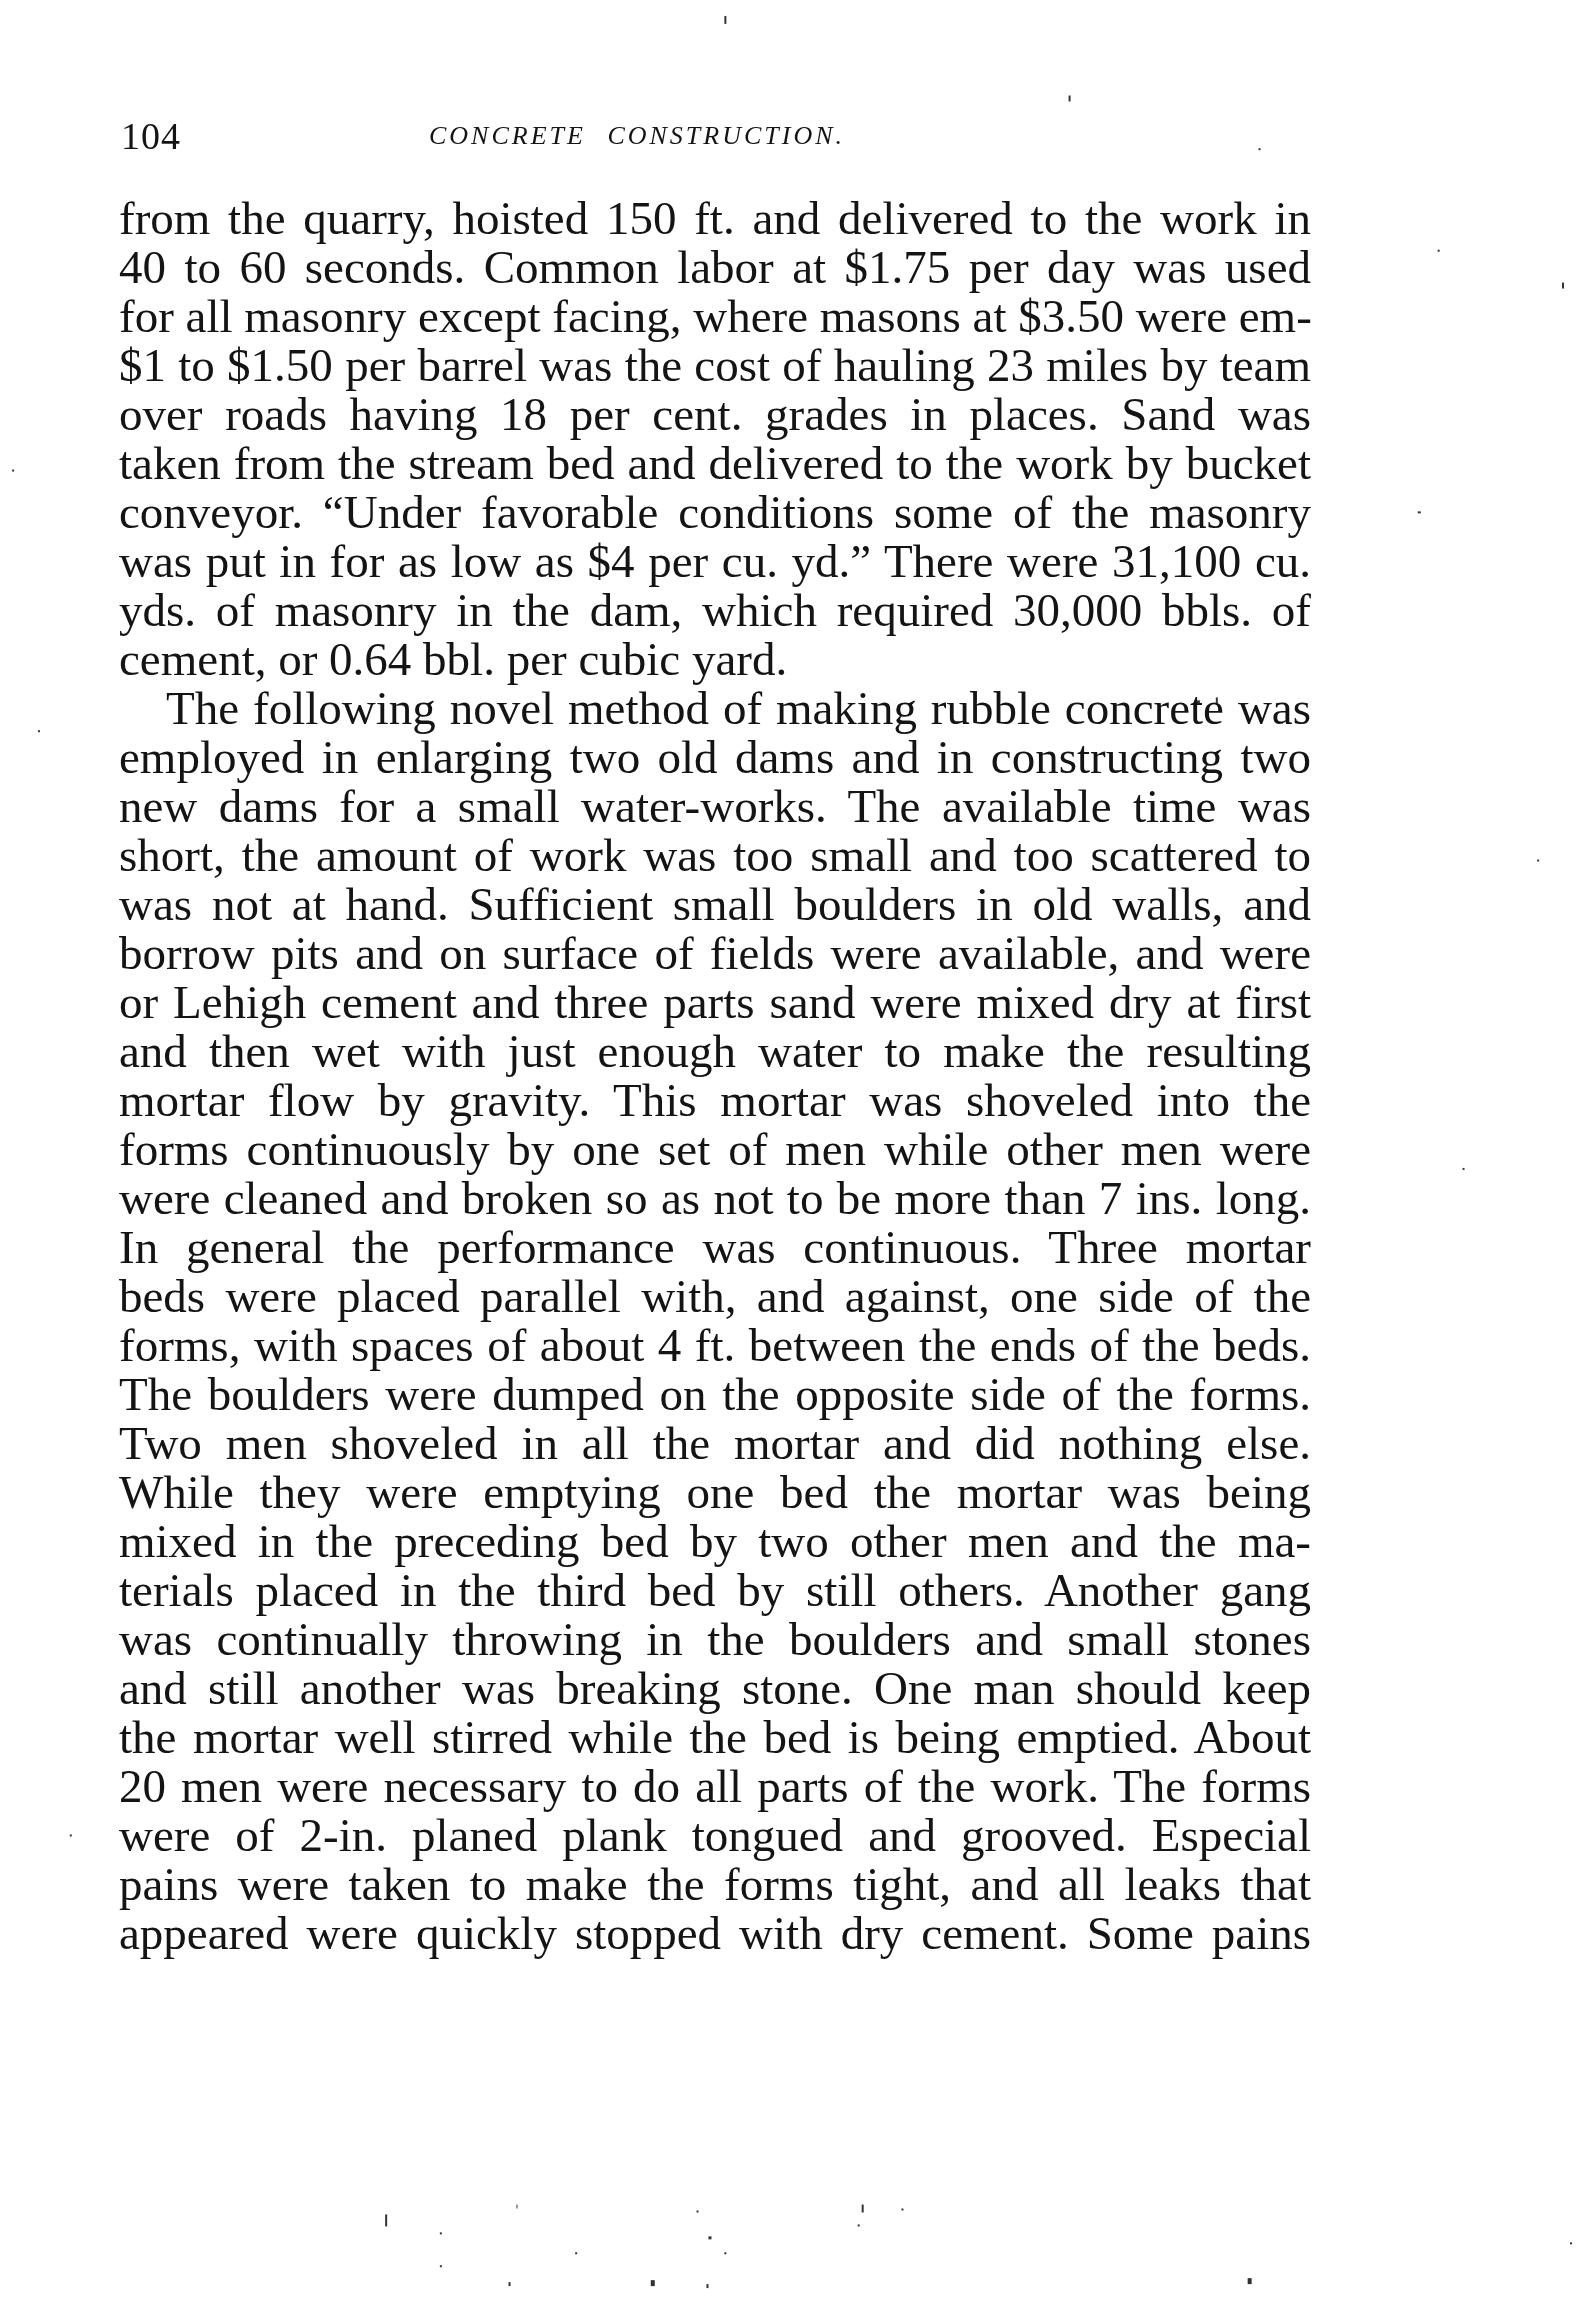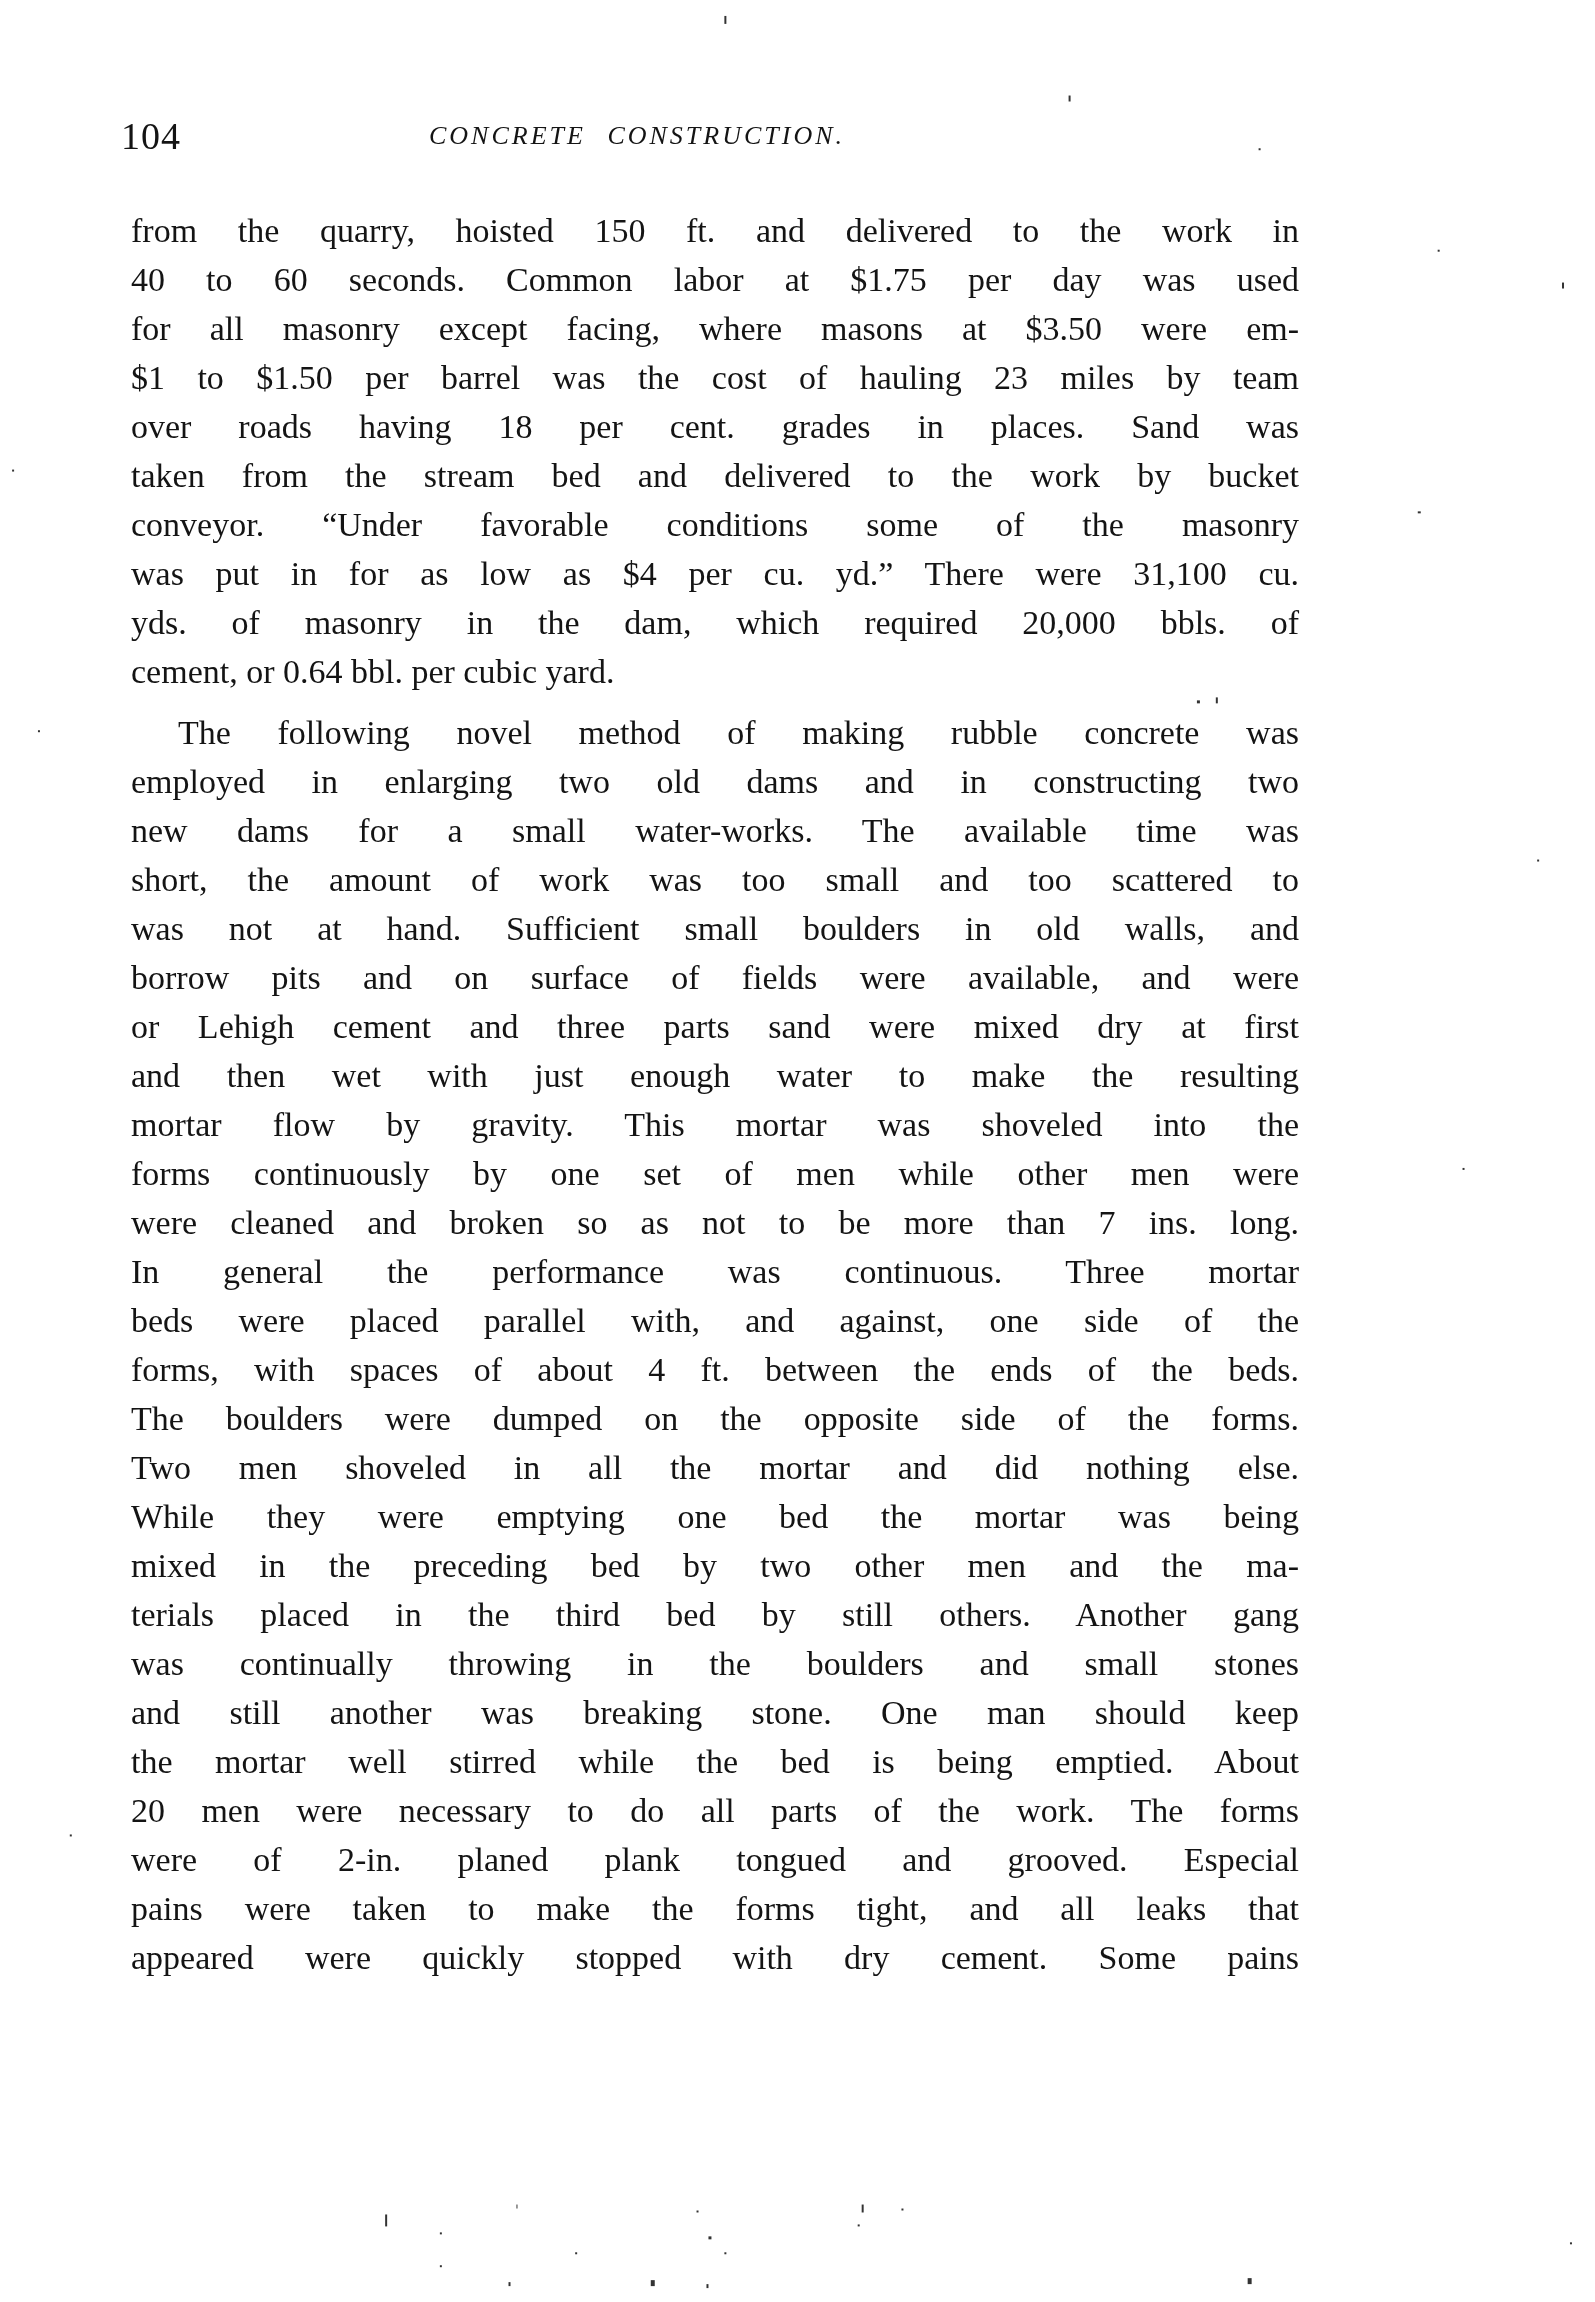--- a/index.html
+++ b/index.html
@@ -46,22 +46,22 @@
       letter-spacing: 3px;
       word-spacing: 12px;
     }
     .body-text {
       position: absolute;
       left: 119px;
       top: 190px;
       width: 1192px;
     }
     .para {
-      margin: 12px;
-      font-size: 34px;
+      margin: 0;
+      font-size: 47px;
       line-height: 49px;
       text-align: justify;
       text-align-last: left;
       hyphens: manual;
     }
     .line {
       display: block;
       text-align: justify;
       text-align-last: justify;
       white-space: nowrap;
@@ -89,21 +89,21 @@
   <div class="body-text">
     <div class="para">
       <span class="line">from the quarry, hoisted 150 ft. and delivered to the work in</span>
       <span class="line">40 to 60 seconds.  Common labor at $1.75 per day was used</span>
       <span class="line">for all masonry except facing, where masons at $3.50 were em-</span>
       <span class="line">$1 to $1.50 per barrel was the cost of hauling 23 miles by team</span>
       <span class="line">over roads having 18 per cent. grades in places.  Sand was</span>
       <span class="line">taken from the stream bed and delivered to the work by bucket</span>
       <span class="line">conveyor.  “Under favorable conditions some of the masonry</span>
       <span class="line">was put in for as low as $4 per cu. yd.”  There were 31,100 cu.</span>
-      <span class="line">yds. of masonry in the dam, which required 20,000 bbls. of</span>
+      <span class="line">yds. of masonry in the dam, which required 30,000 bbls. of</span>
       <span class="line last">cement, or 0.64 bbl. per cubic yard.</span>
     </div>
     <div class="para">
       <span class="line indent">The following novel method of making rubble concrete was</span>
       <span class="line">employed in enlarging two old dams and in constructing two</span>
       <span class="line">new dams for a small water-works.  The available time was</span>
       <span class="line">short, the amount of work was too small and too scattered to</span>
       <span class="line">was not at hand.  Sufficient small boulders in old walls, and</span>
       <span class="line">borrow pits and on surface of fields were available, and were</span>
       <span class="line">or Lehigh cement and three parts sand were mixed dry at first</span>

